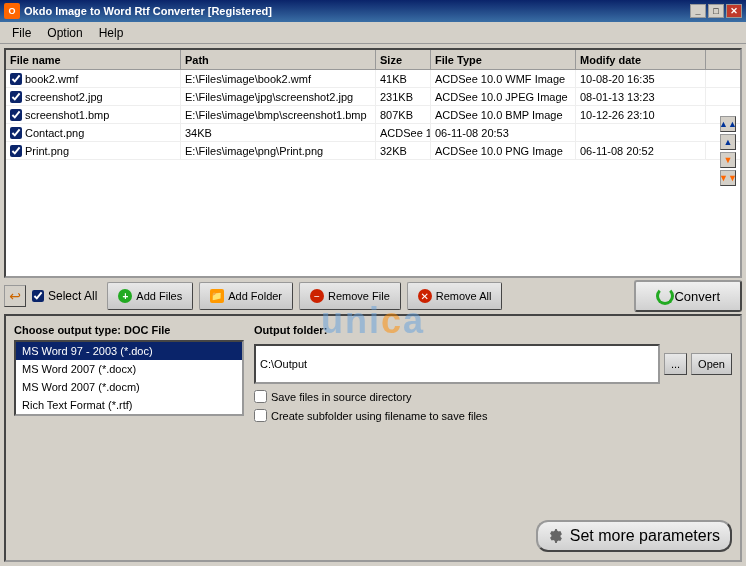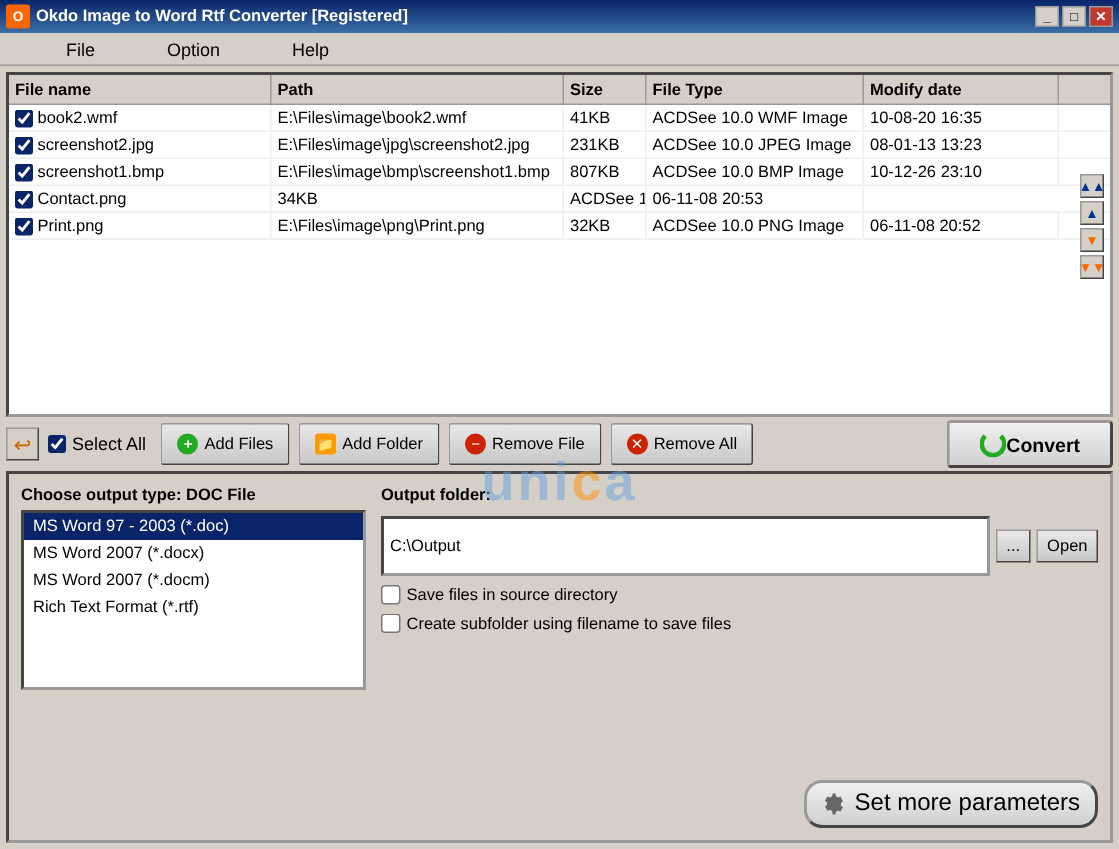--- a/index.html
+++ b/index.html
@@ -63,21 +63,20 @@
       height: 22px;
       display: flex;
       align-items: center;
       padding: 0 4px;
       border-bottom: 1px solid #999;
     }
     .menu-item {
       padding: 2px 8px;
       cursor: pointer;
       font-size: 12px;
-      margin-left: 32px;
     }
     .main-content {
       background: #d4d0c8;
       padding: 4px;
       height: calc(566px - 44px);
       display: flex;
       flex-direction: column;
     }
     .file-table-container {
       background: white;
@@ -222,21 +221,21 @@
     .convert-btn {
       height: 32px;
       padding: 0 20px;
       border: 2px outset #999;
       background: linear-gradient(to bottom, #f0f0f0, #d0d0d0);
       cursor: pointer;
       display: flex;
       align-items: center;
       gap: 0;
       font-size: 13px;
-      font-weight: bold;
+      font-weight: normal;
       margin-left: auto;
       border-radius: 3px;
     }
     .convert-icon {
       width: 18px;
       height: 18px;
       border: 3px solid #22aa22;
       border-top-color: transparent;
       border-radius: 50%;
       display: inline-block;
@@ -253,21 +252,21 @@
       flex: 0 0 230px;
     }
     .output-type-label {
       font-size: 11px;
       margin-bottom: 4px;
       font-weight: bold;
     }
     .output-type-list {
       background: white;
       border: 2px inset #999;
-      height: 120px;
+      height: 76px;
       overflow-y: auto;
     }
     .output-type-item {
       padding: 3px 6px;
       font-size: 11px;
       cursor: pointer;
       white-space: nowrap;
     }
     .output-type-item.selected {
       background: #0a246a;

